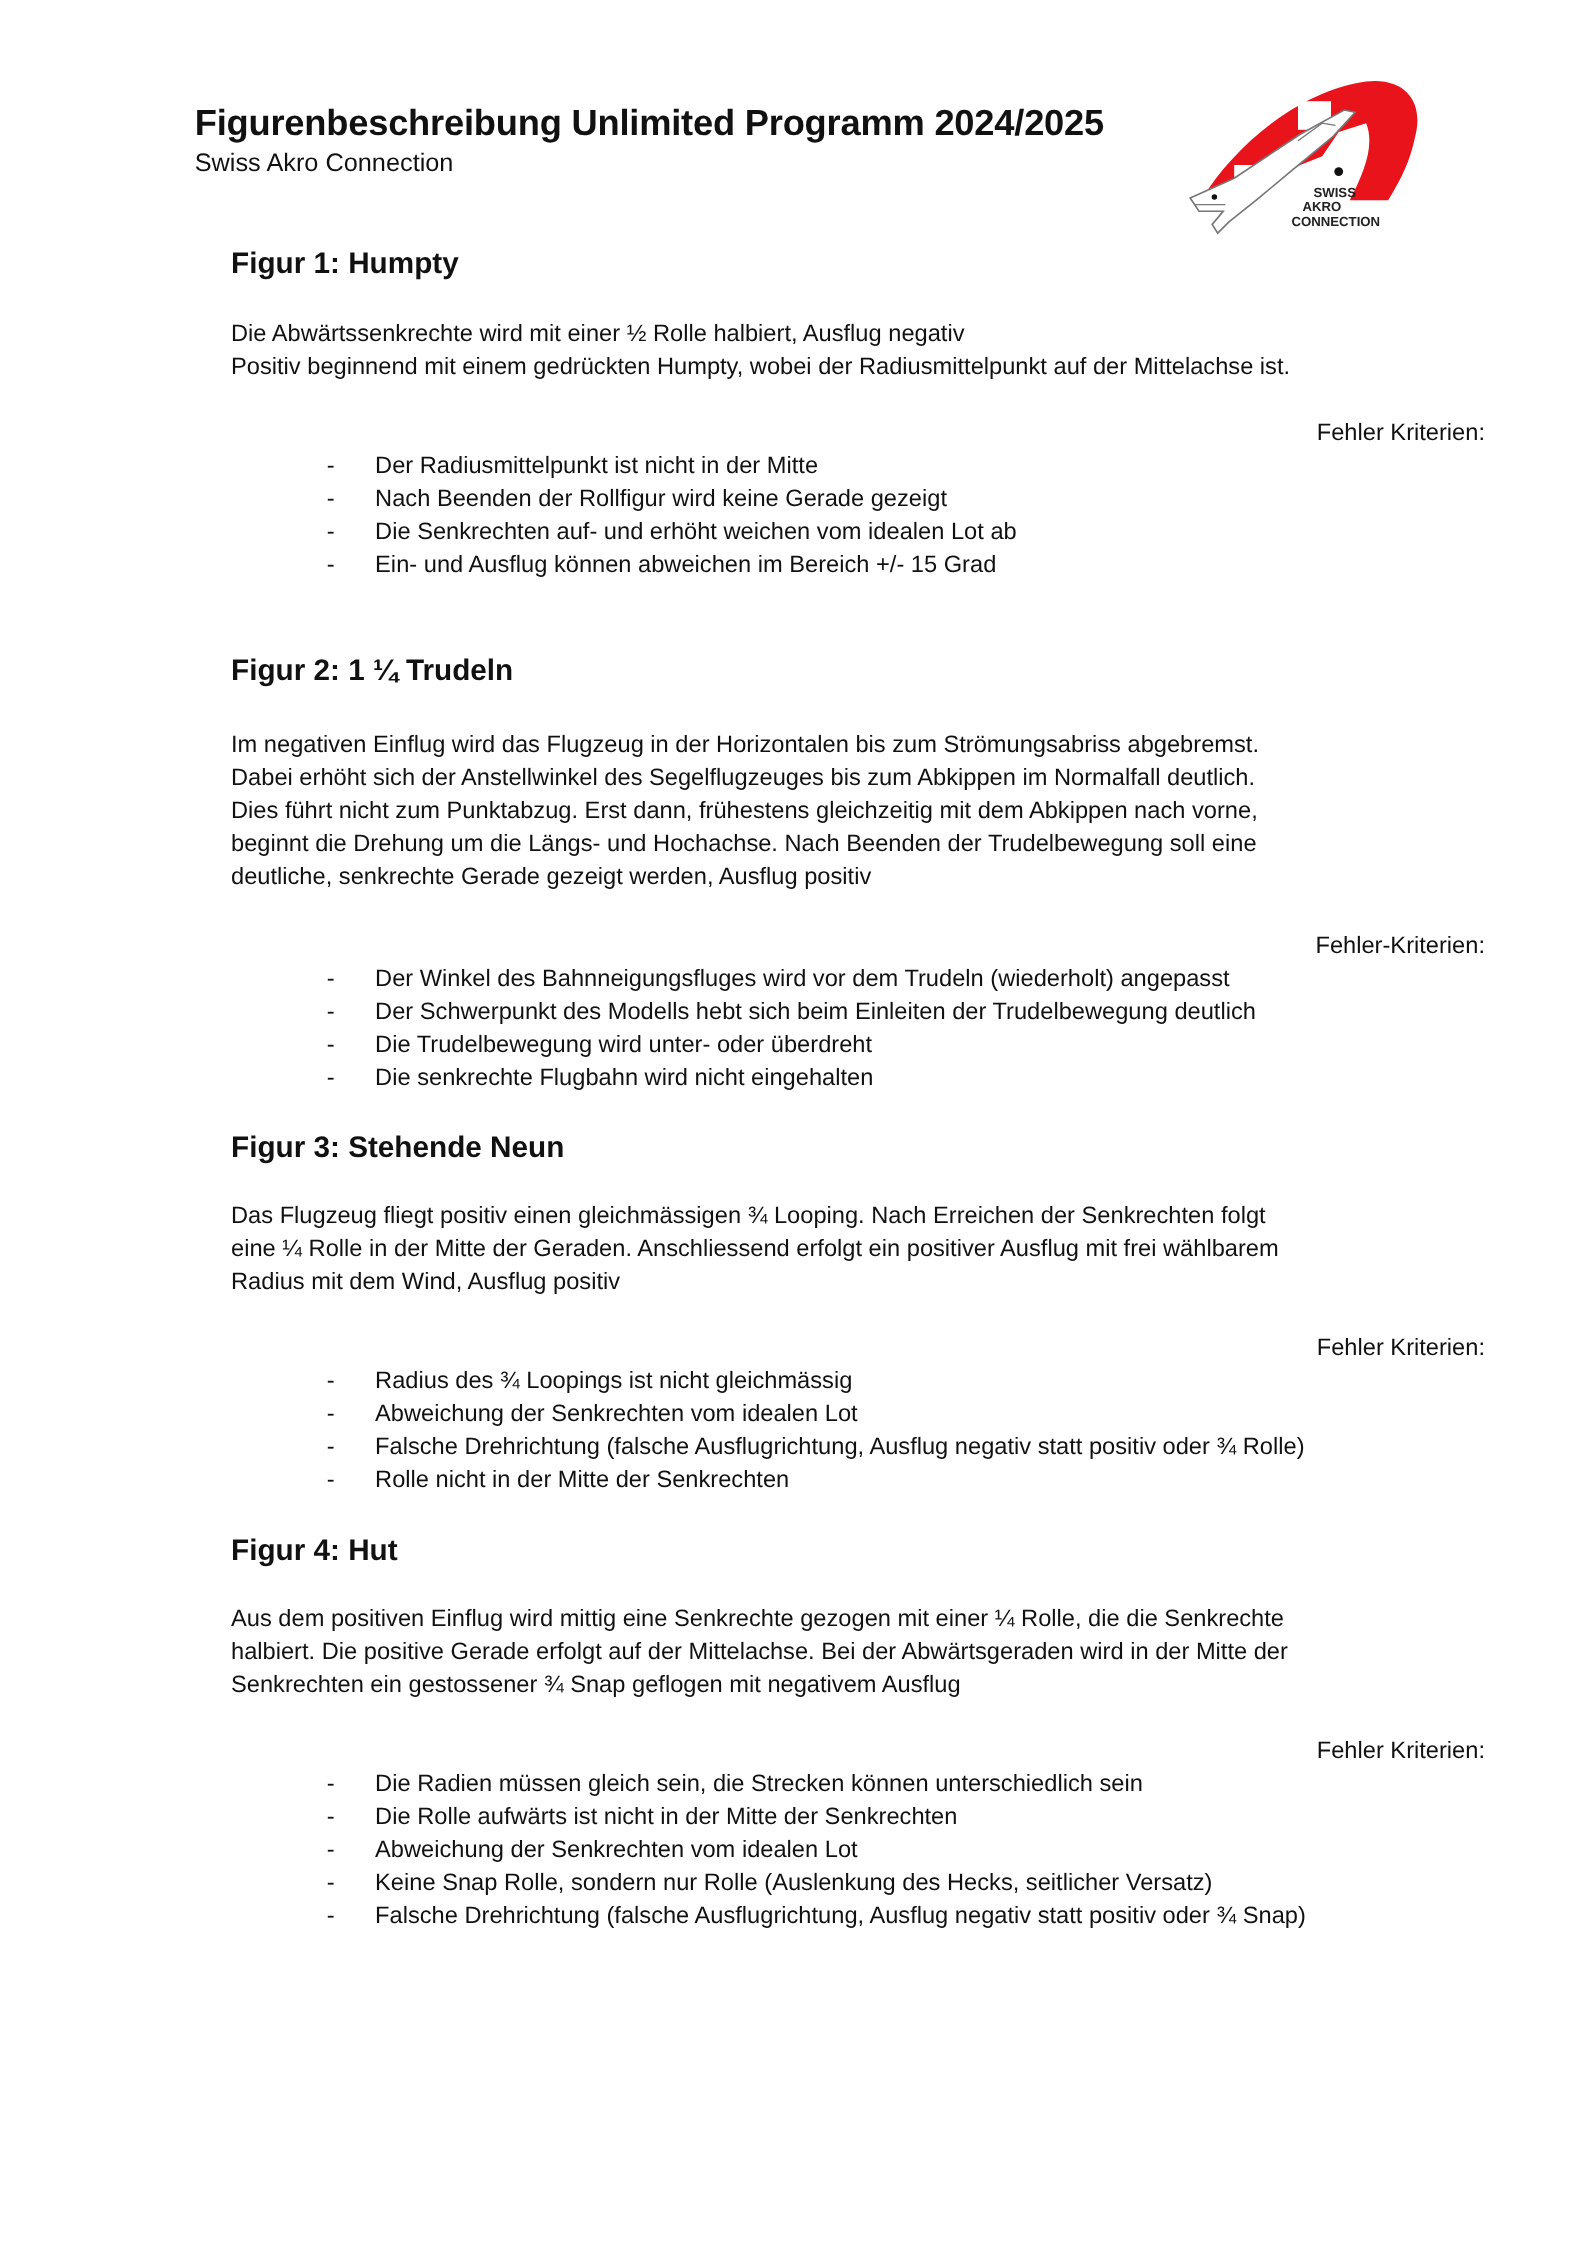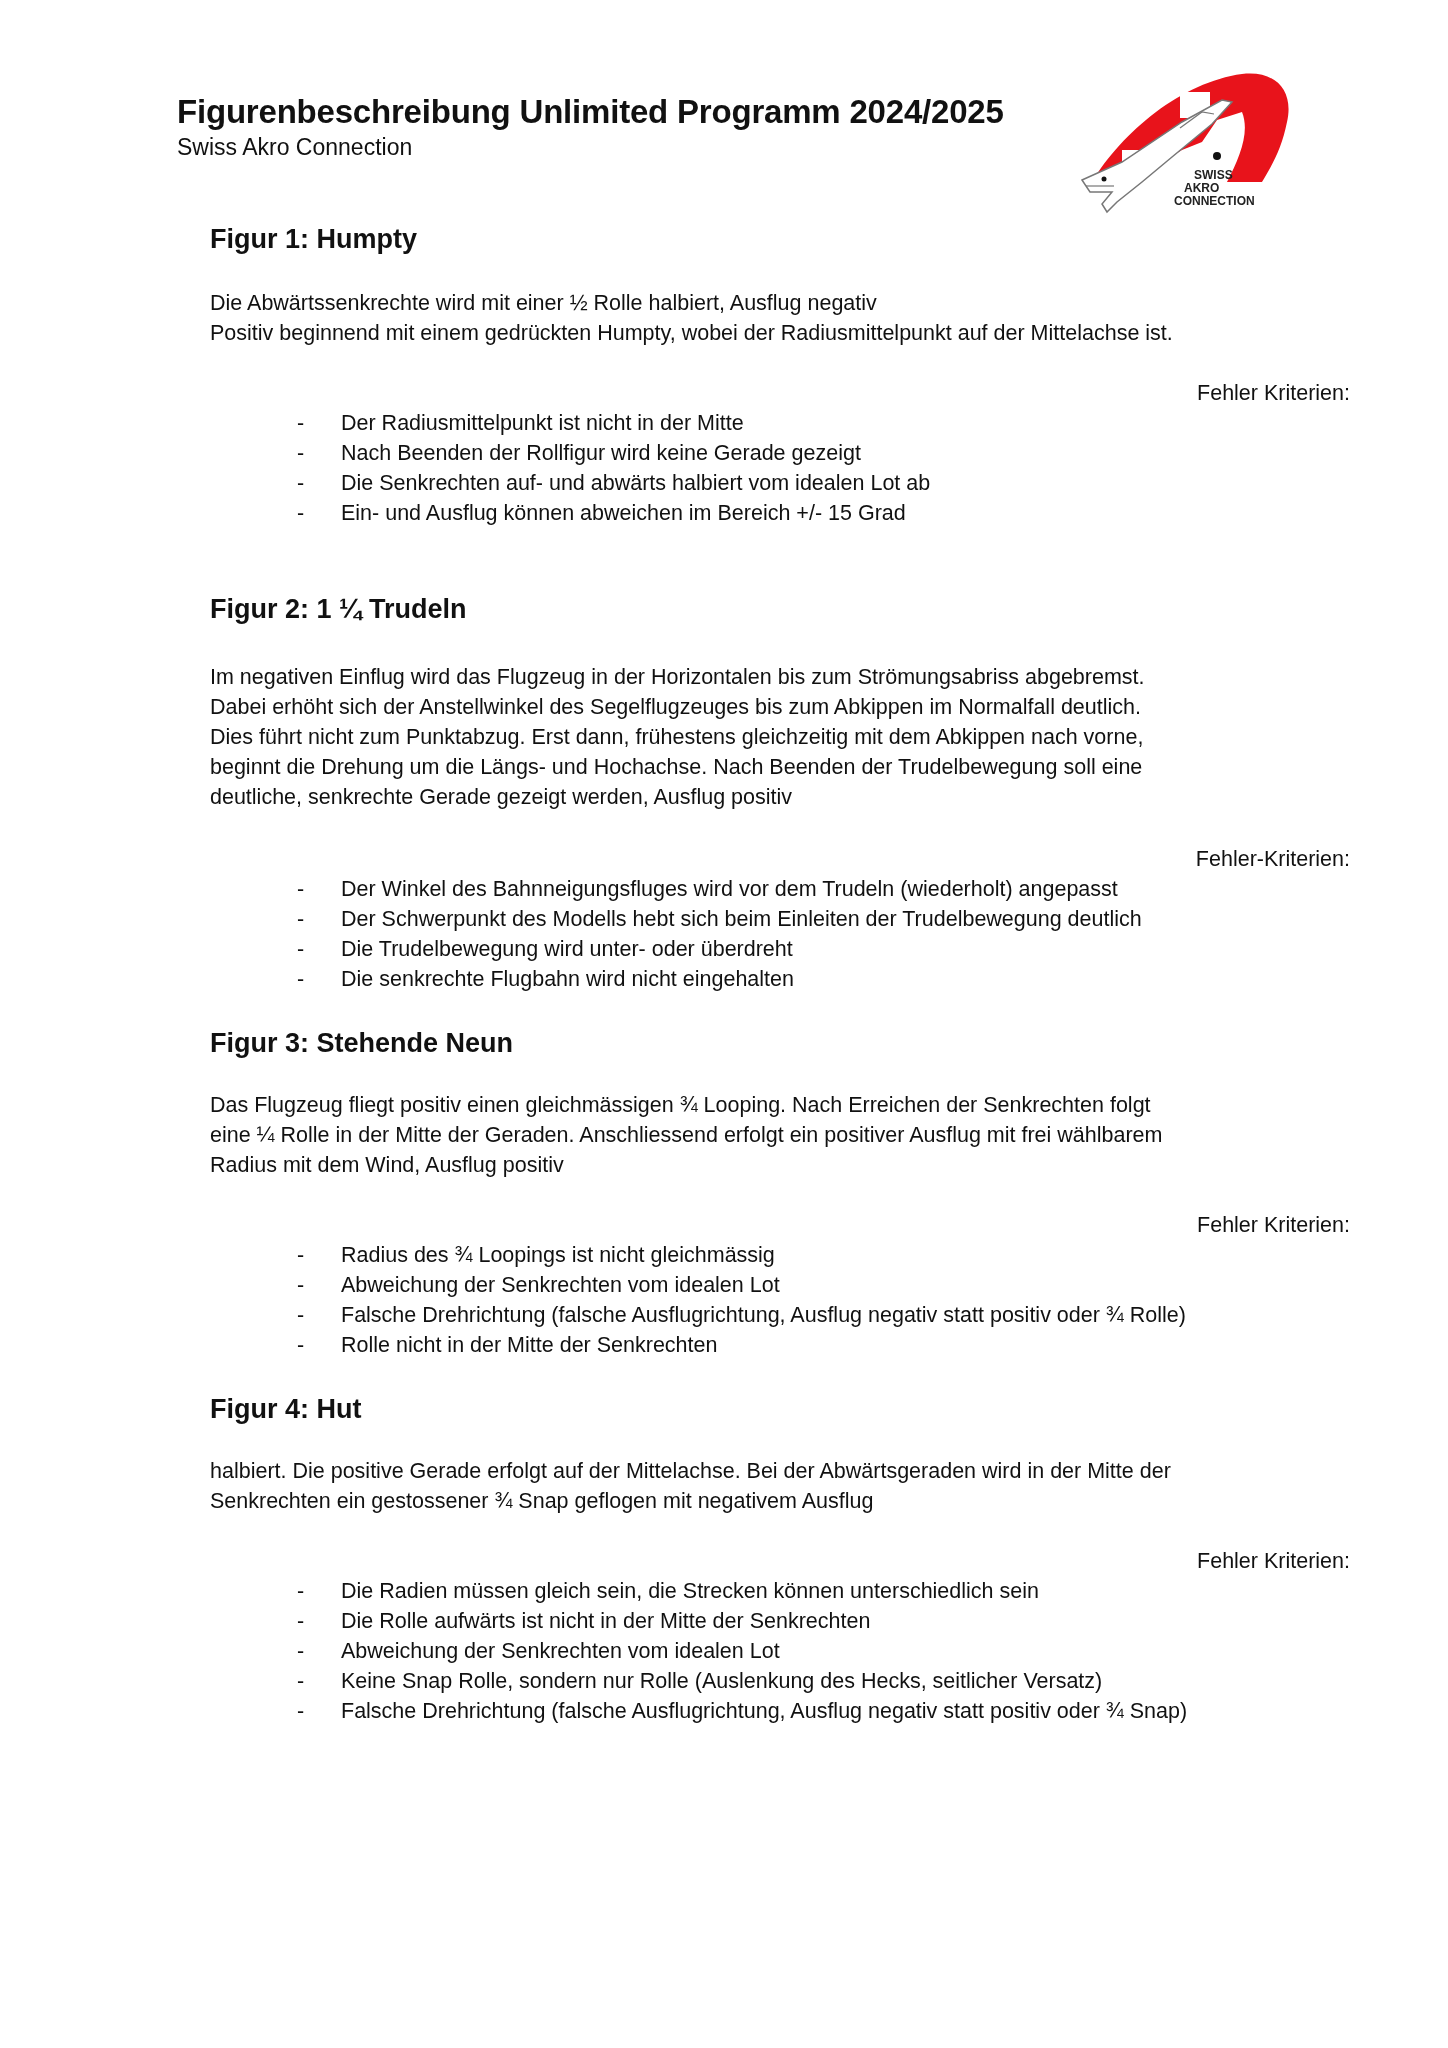--- a/index.html
+++ b/index.html
@@ -112,21 +112,21 @@
   <h2>Figur 1: Humpty</h2>
   <div style="height:32px"></div>
   <p class="desc">Die Abwärtssenkrechte wird mit einer ½ Rolle halbiert, Ausflug negativ</p>
   <p class="desc">Positiv beginnend mit einem gedrückten Humpty, wobei der Radiusmittelpunkt auf der Mittelachse ist.</p>
   <div style="height:30px"></div>
   <div class="criteria">
     <p class="criteria-title">Fehler Kriterien:</p>
     <ul>
       <li><span class="dash">-</span><span>Der Radiusmittelpunkt ist nicht in der Mitte</span></li>
       <li><span class="dash">-</span><span>Nach Beenden der Rollfigur wird keine Gerade gezeigt</span></li>
-      <li><span class="dash">-</span><span>Die Senkrechten auf- und abwärts halbiert vom idealen Lot ab</span></li>
+      <li><span class="dash">-</span><span>Die Senkrechten auf- und erhöht weichen vom idealen Lot ab</span></li>
       <li><span class="dash">-</span><span>Ein- und Ausflug können abweichen im Bereich +/- 15 Grad</span></li>
     </ul>
   </div>
 </section>
 
 <section class="section" style="top:592px;">
   <h2>Figur 2:  1 ¼ Trudeln</h2>
   <div style="height:36px"></div>
   <p class="desc">Im negativen Einflug wird das Flugzeug in der Horizontalen bis zum Strömungsabriss abgebremst.</p>
   <p class="desc">Dabei erhöht sich der Anstellwinkel des Segelflugzeuges bis zum Abkippen im Normalfall deutlich.</p>
@@ -159,20 +159,21 @@
       <li><span class="dash">-</span><span>Abweichung der Senkrechten vom idealen Lot</span></li>
       <li><span class="dash">-</span><span>Falsche Drehrichtung (falsche Ausflugrichtung, Ausflug negativ statt positiv oder ¾ Rolle)</span></li>
       <li><span class="dash">-</span><span>Rolle nicht in der Mitte der Senkrechten</span></li>
     </ul>
   </div>
 </section>
 
 <section class="section" style="top:1392px;">
   <h2>Figur 4: Hut</h2>
   <div style="height:30px"></div>
+  <p class="desc">Aus dem positiven Einflug wird mittig eine Senkrechte gezogen mit einer ¼ Rolle, die die Senkrechte</p>
   <p class="desc">halbiert. Die positive Gerade erfolgt auf der Mittelachse. Bei der Abwärtsgeraden wird in der Mitte der</p>
   <p class="desc">Senkrechten ein gestossener ¾ Snap geflogen mit negativem Ausflug</p>
   <div style="height:30px"></div>
   <div class="criteria">
     <p class="criteria-title">Fehler Kriterien:</p>
     <ul>
       <li><span class="dash">-</span><span>Die Radien müssen gleich sein, die Strecken können unterschiedlich sein</span></li>
       <li><span class="dash">-</span><span>Die Rolle aufwärts ist nicht in der Mitte der Senkrechten</span></li>
       <li><span class="dash">-</span><span>Abweichung der Senkrechten vom idealen Lot</span></li>
       <li><span class="dash">-</span><span>Keine Snap Rolle, sondern nur Rolle (Auslenkung des Hecks, seitlicher Versatz)</span></li>

